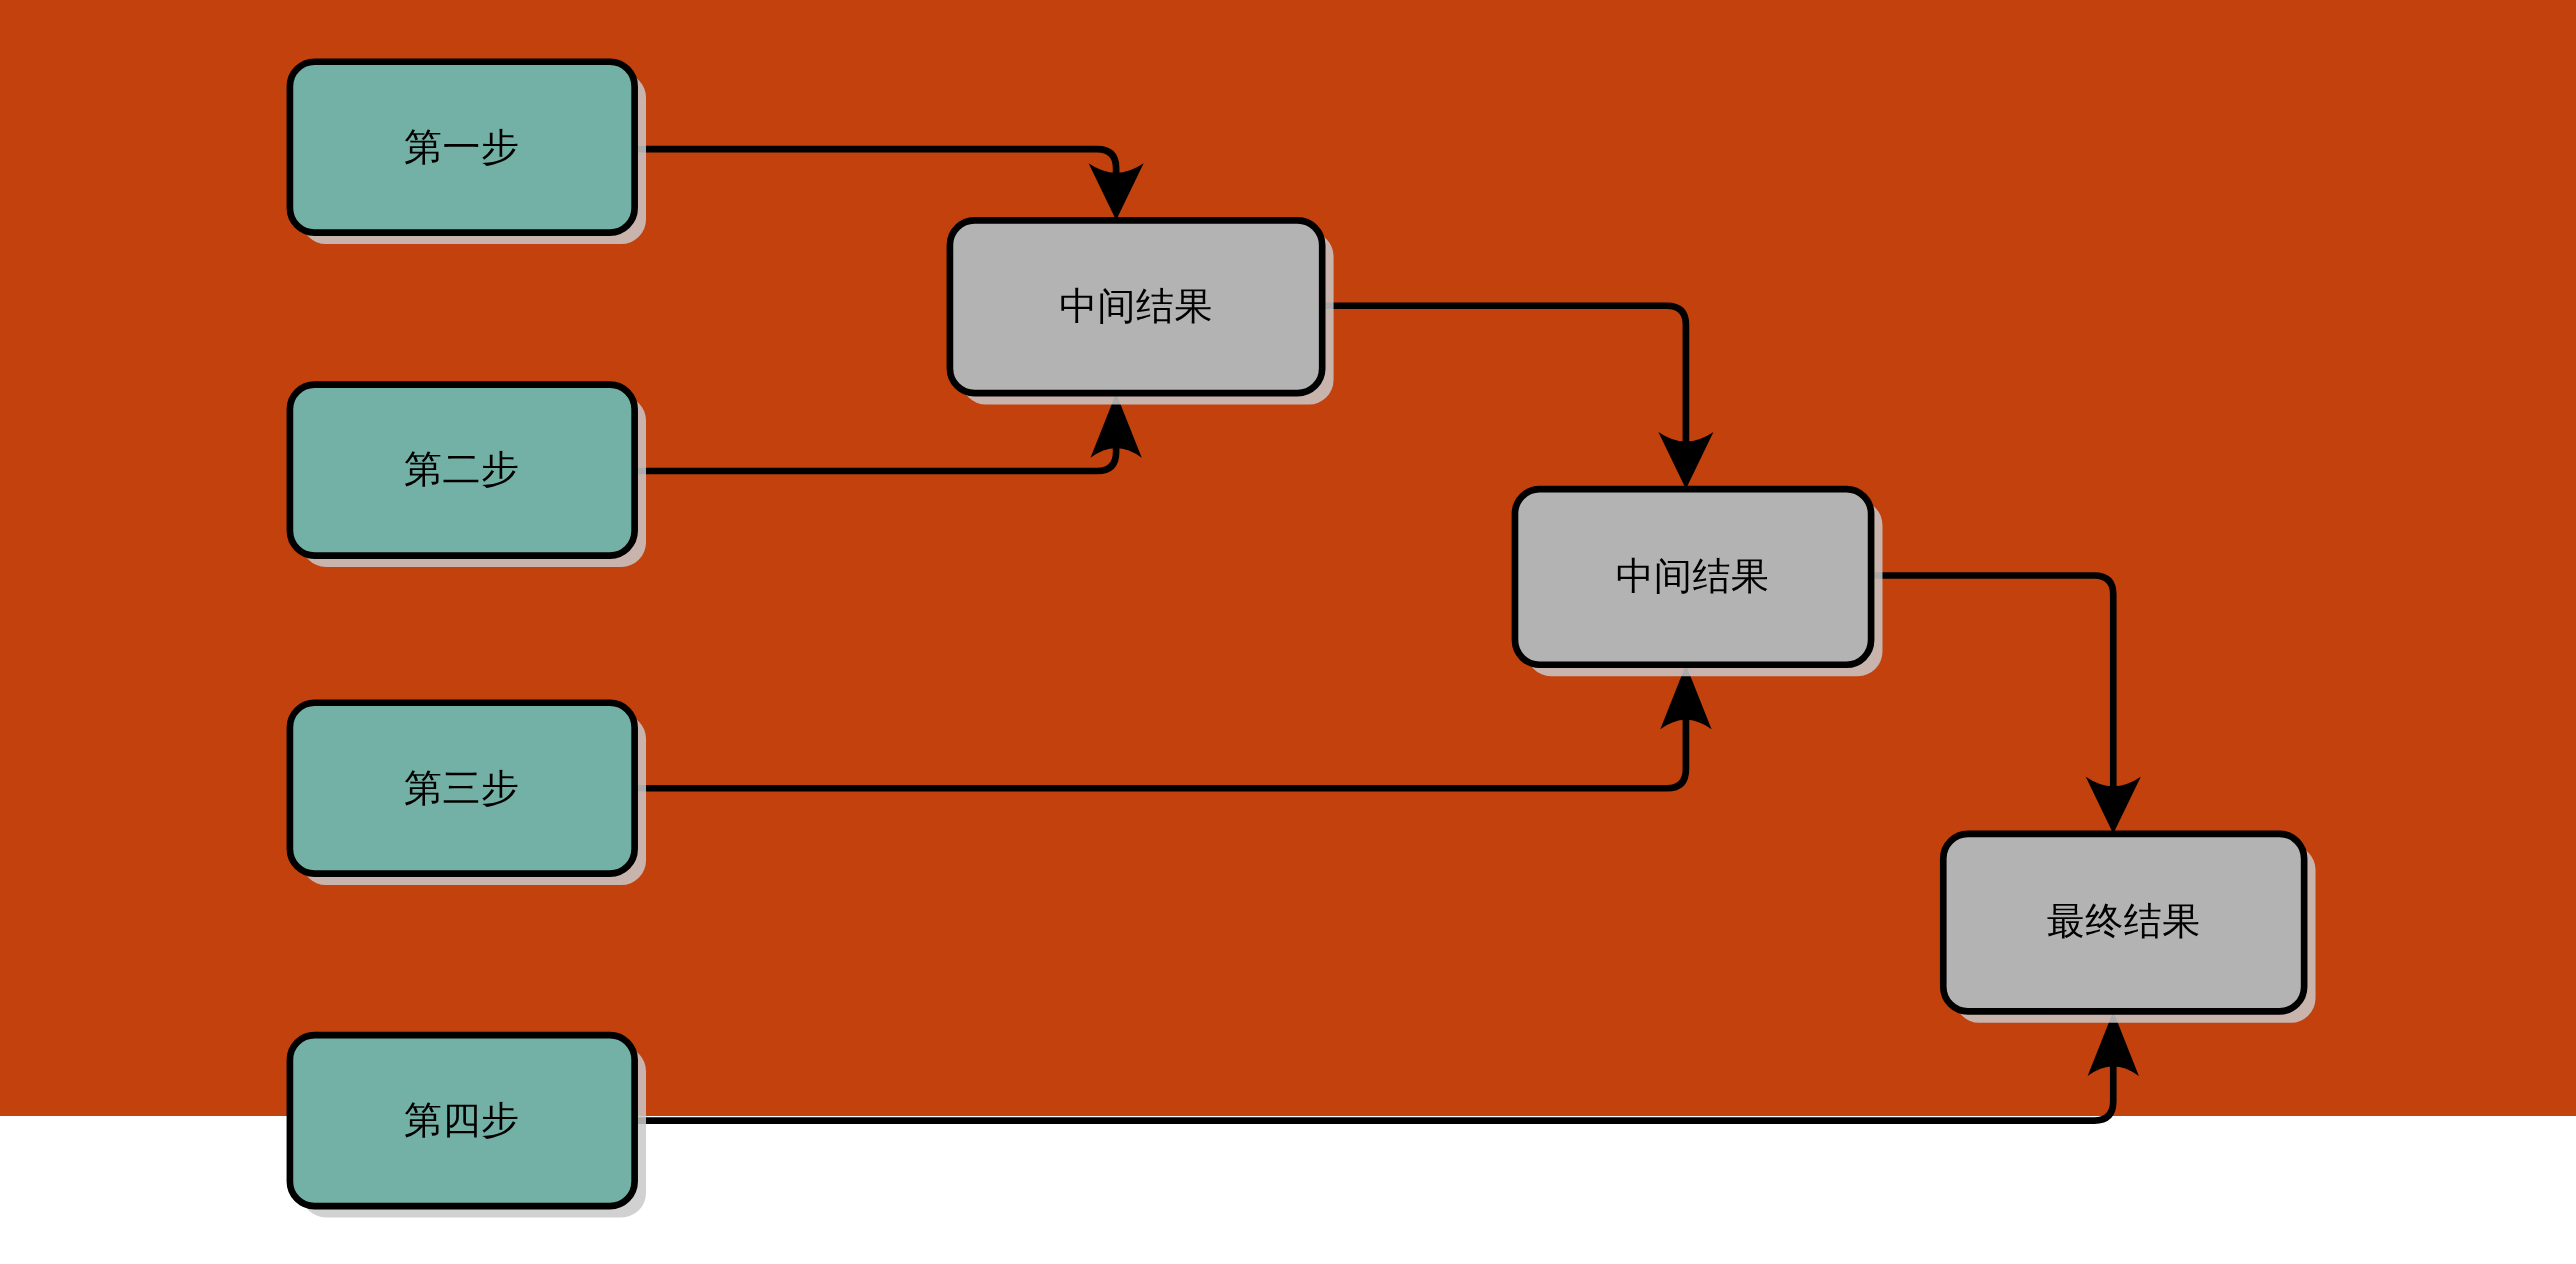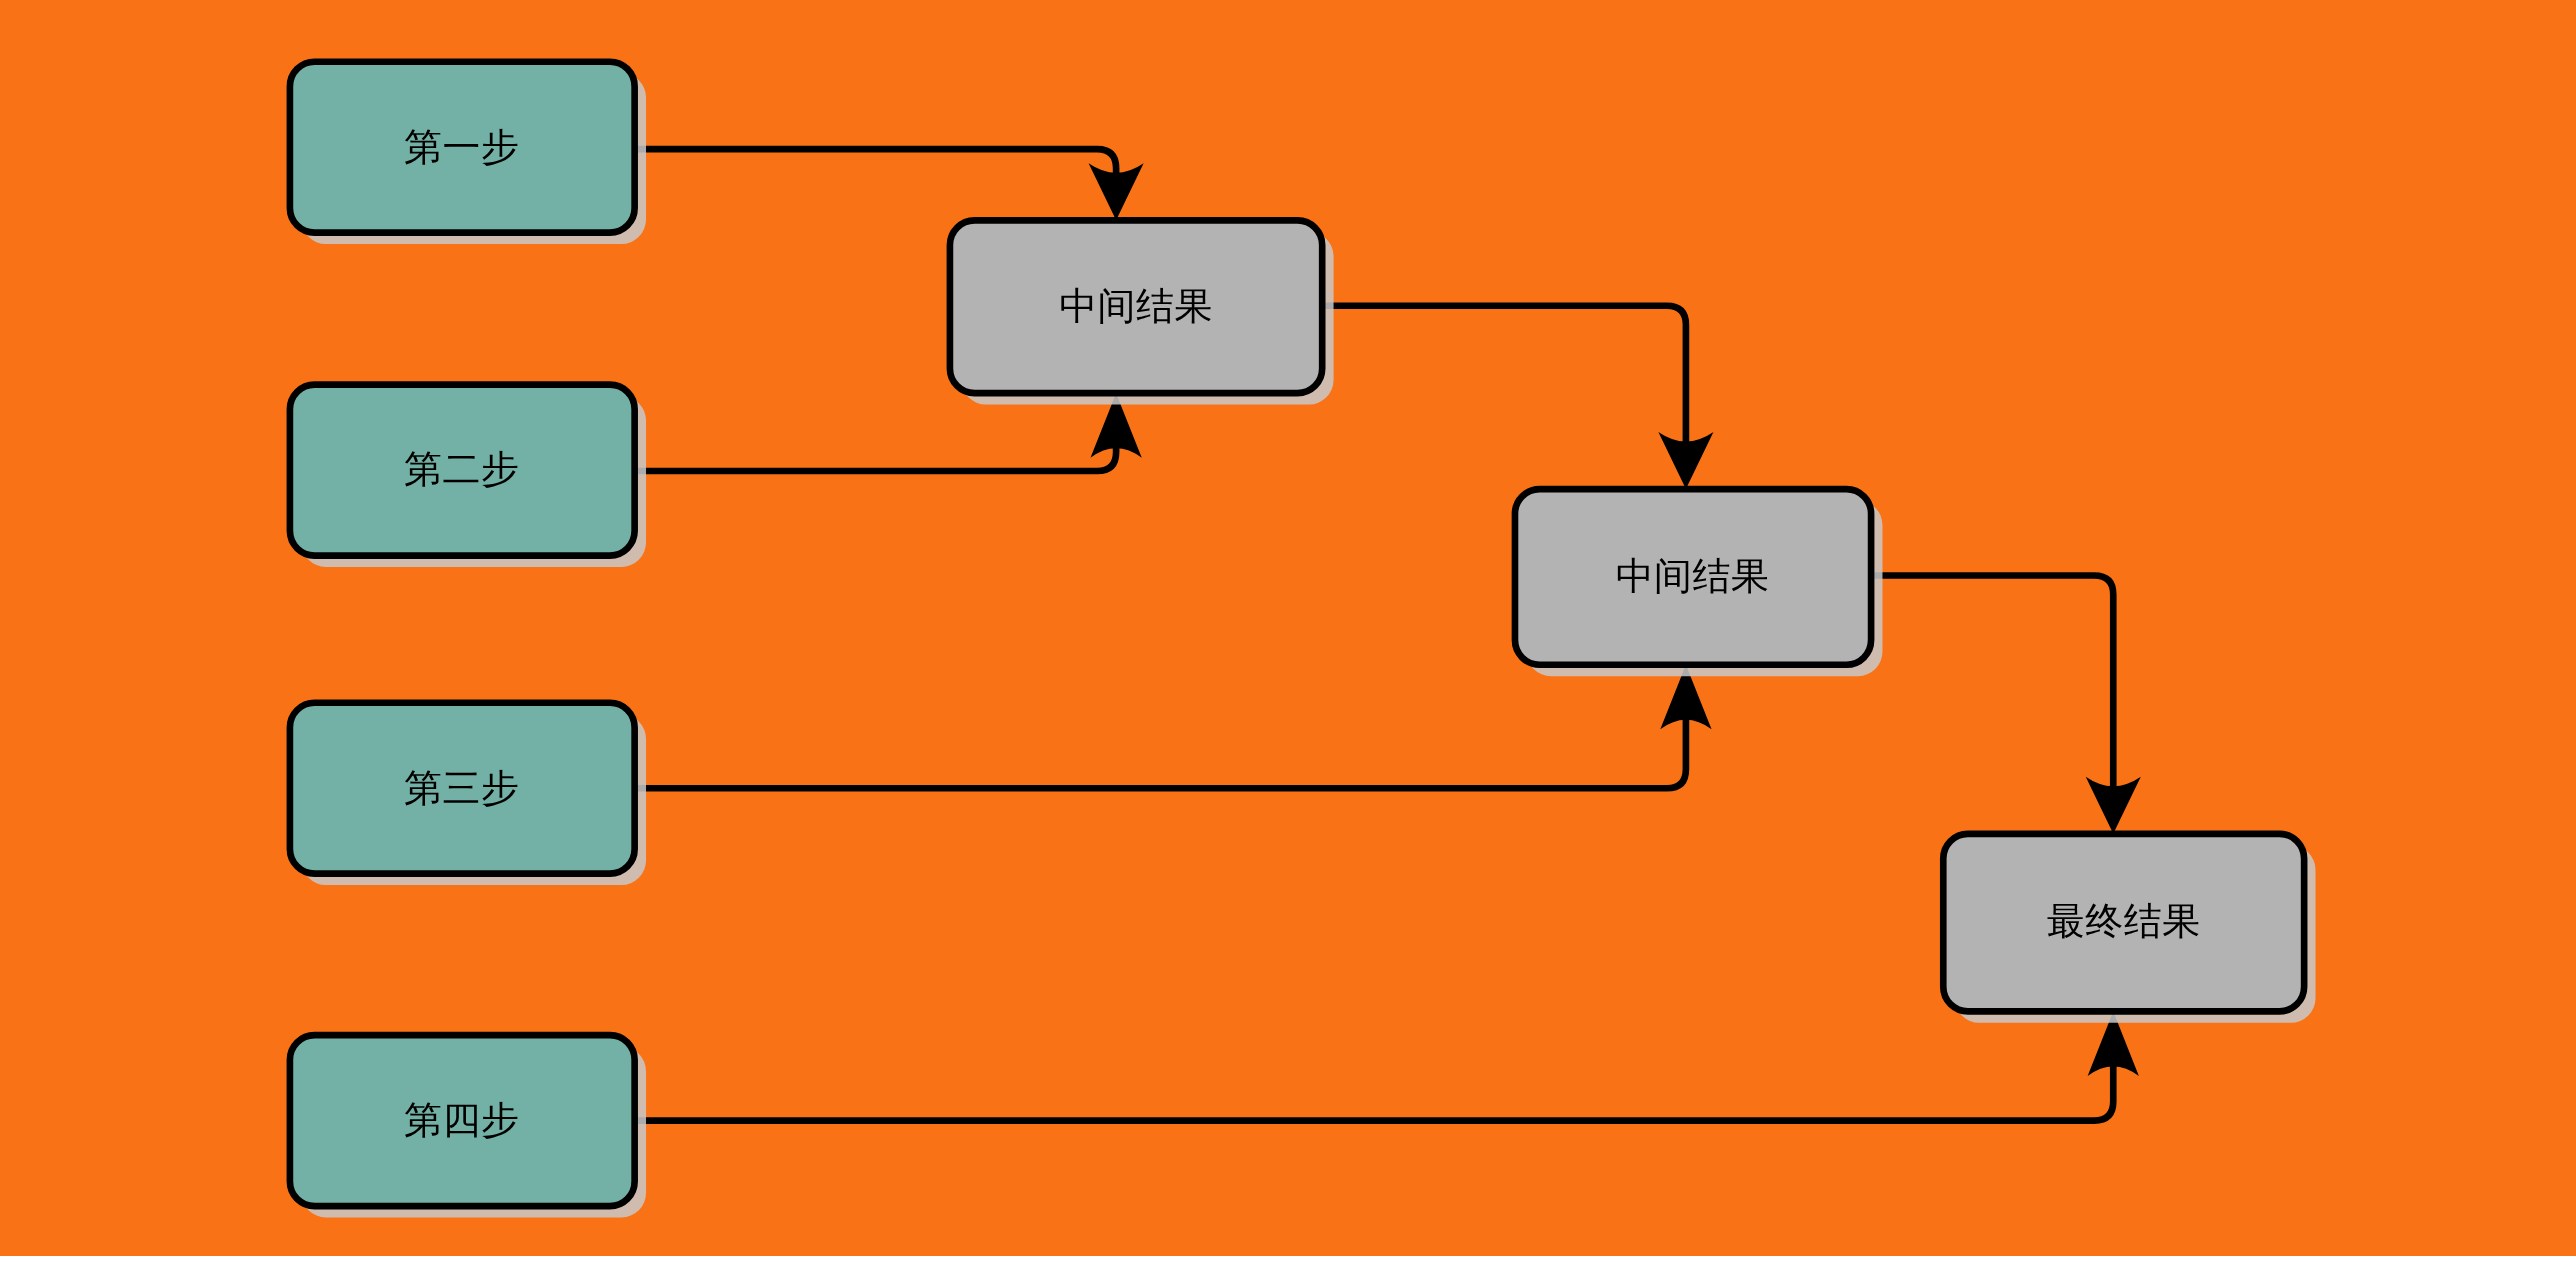--- a/index.html
+++ b/index.html
@@ -9,22 +9,22 @@
   }
   body {
     width: 2576px;
     height: 1264px;
     font-family: "DejaVu Sans", "Liberation Sans", sans-serif;
     overflow: hidden;
   }
   #flow-root {
     position: relative;
     width: 2576px;
-    height: 1256px;
-    background: #f97316;
+    height: 1116px;
+    background: #c2410c;
   }
   svg#flow-svg {
     display: block;
     width: 2576px;
     height: 1264px;
   }
   .node-label {
     font-family: "DejaVu Sans", "Liberation Sans", sans-serif;
     font-size: 40px;
     fill: #000000;

